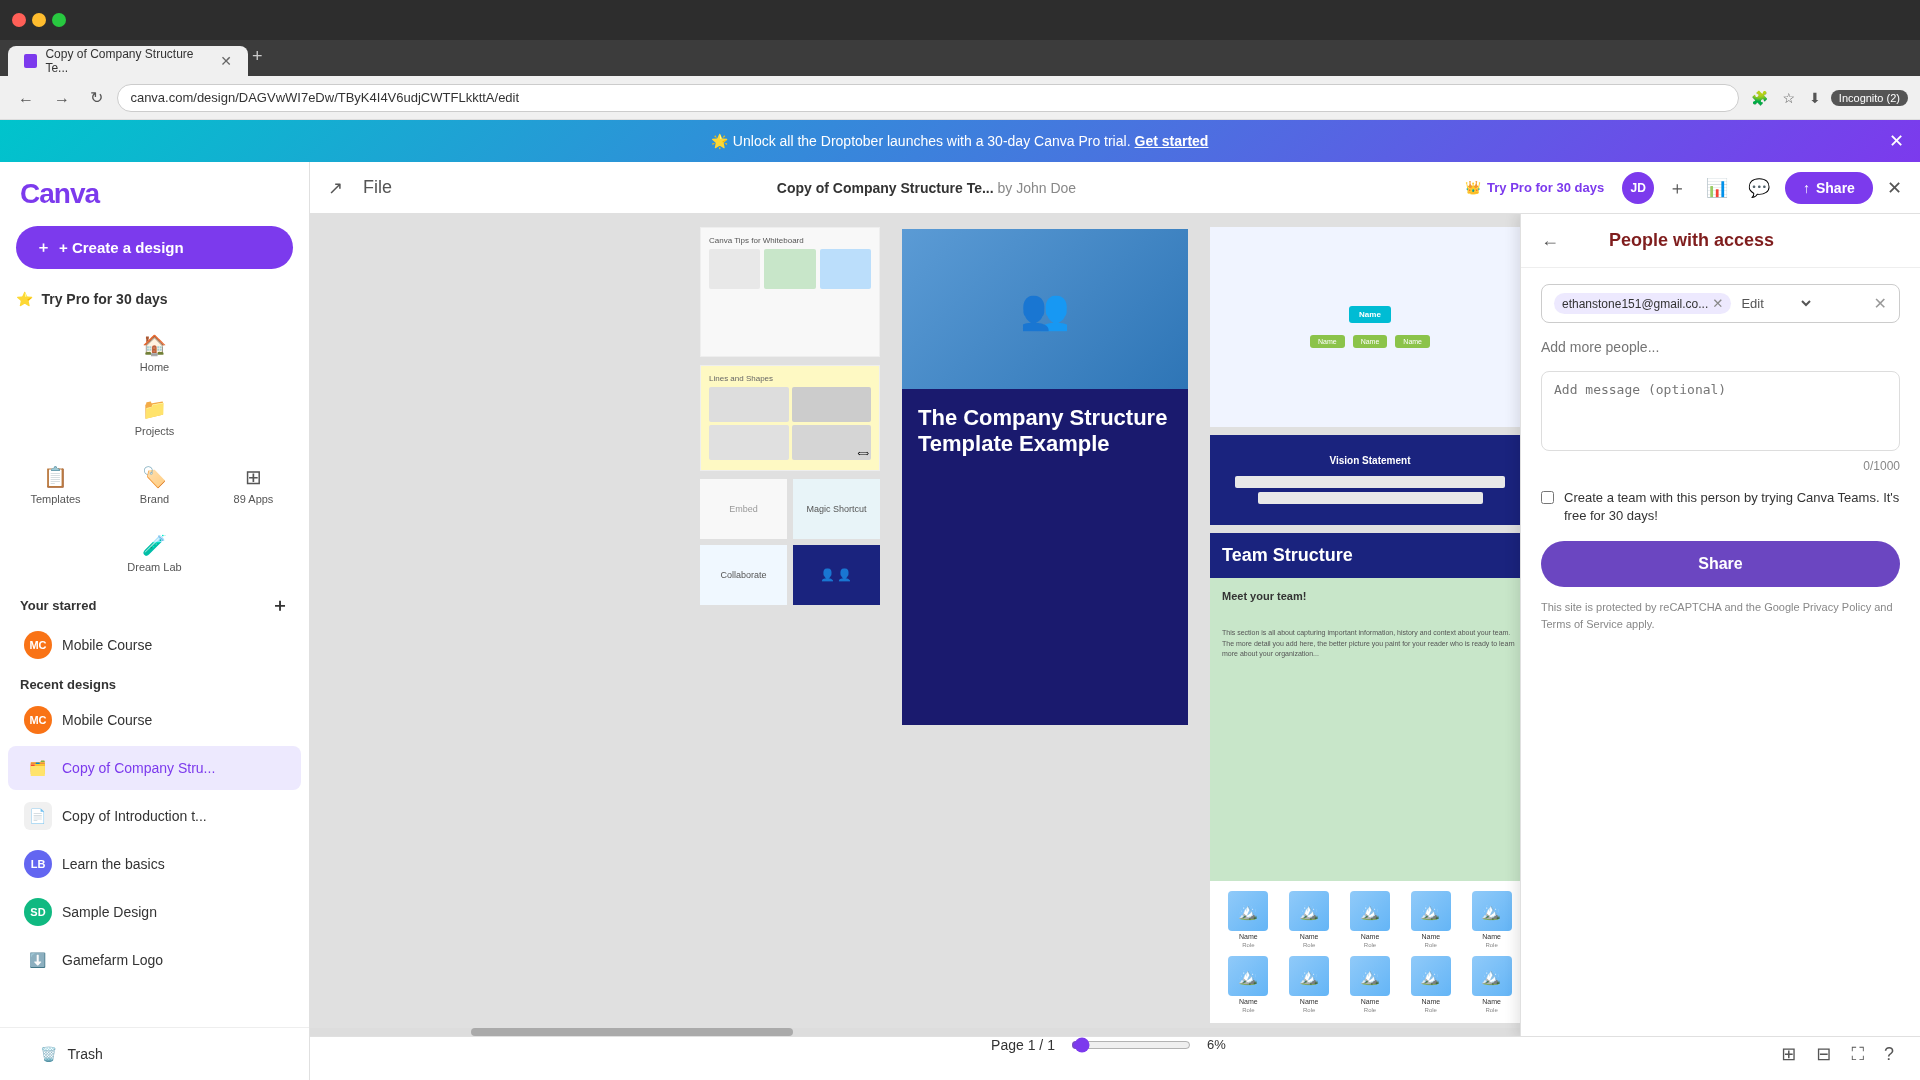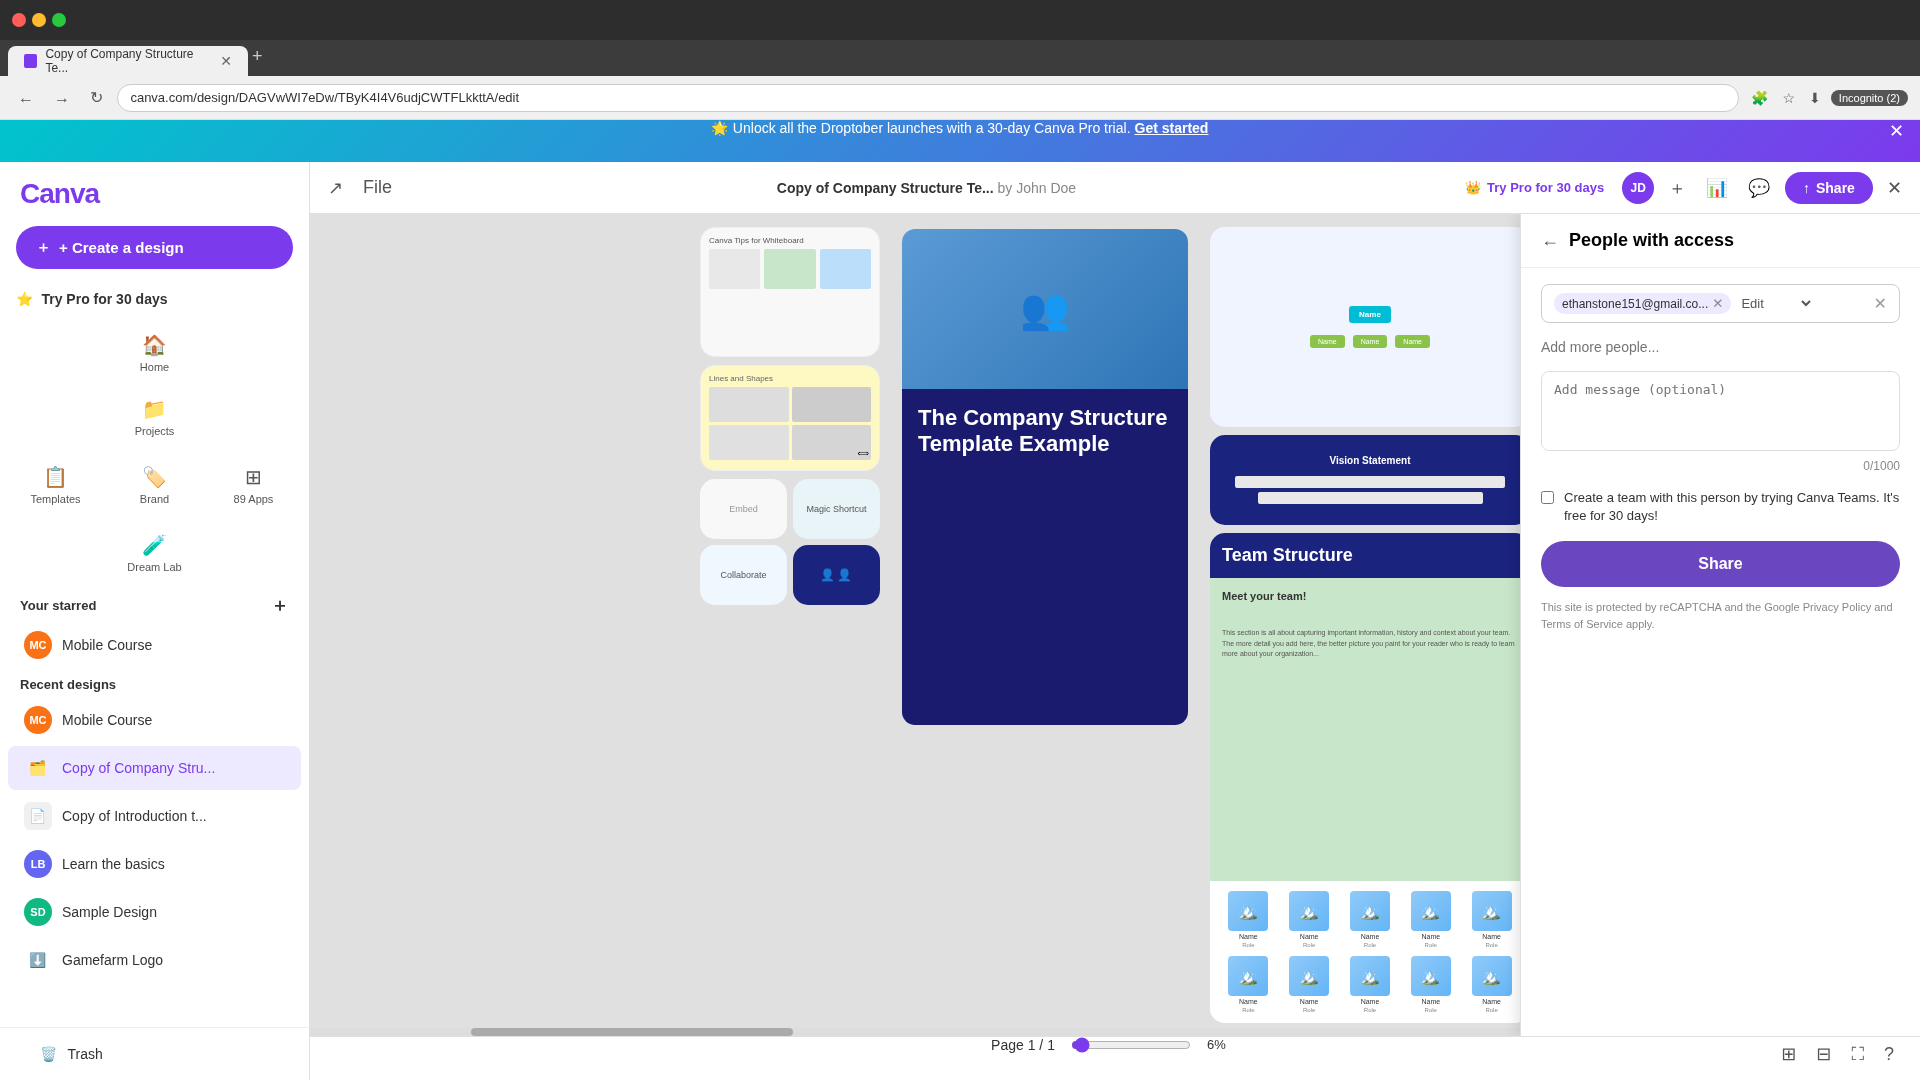--- a/index.html
+++ b/index.html
@@ -72,20 +72,21 @@
       font-size: 11px;
       padding: 2px 8px;
       border-radius: 10px;
     }
 
     
     .promo-banner {
       background: linear-gradient(135deg, #00c4cc, #7c3aed);
       height: 42px;
       display: flex;
+      align-items: center;
       justify-content: center;
       color: white;
       font-size: 14px;
       gap: 4px;
       position: relative;
     }
     .promo-banner a { color: white; font-weight: bold; text-decoration: underline; }
     .promo-close { position: absolute; right: 16px; background: none; border: none; color: white; font-size: 18px; cursor: pointer; }
 
     
@@ -301,21 +302,21 @@
     }
 
     .thumbnail-col {
       display: flex;
       flex-direction: column;
       gap: 8px;
     }
 
     .thumb-card {
       background: white;
-      border-radius: 15px;
+      border-radius: 0;
       overflow: hidden;
     }
 
     .whiteboard-thumb {
       background: #f8f8f8;
       border: 1px solid #eee;
       padding: 8px;
       font-size: 9px;
     }
     .whiteboard-thumb .title { font-size: 8px; color: #555; margin-bottom: 4px; }
@@ -462,21 +463,21 @@
       z-index: 100;
       box-shadow: -4px 0 12px rgba(0,0,0,0.1);
     }
     .share-panel-header {
       padding: 16px 20px;
       display: flex;
       align-items: center;
       gap: 10px;
       border-bottom: 1px solid #eee;
     }
-    .share-panel-title { font-size: 18px; font-weight: 700; color: #000000; }
+    .share-panel-title { font-size: 18px; font-weight: 700; color: #7f1d1d; margin-left: 40px; }
     .back-btn { background: none; border: none; cursor: pointer; color: #555; font-size: 18px; }
 
     .share-panel-body { padding: 16px 20px; flex: 1; overflow-y: auto; }
 
     .email-chip-container {
       border: 1px solid #ccc;
       border-radius: 8px;
       padding: 8px 12px;
       display: flex;
       align-items: center;

